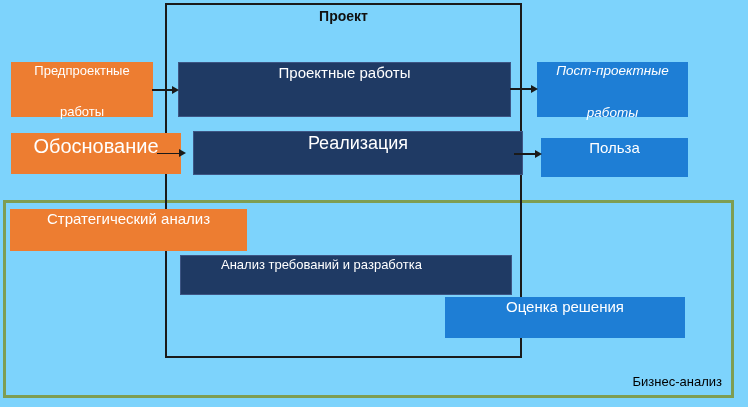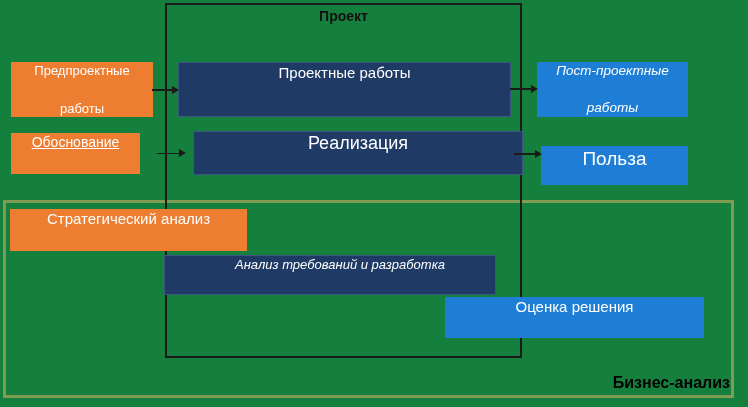--- a/index.html
+++ b/index.html
@@ -7,21 +7,21 @@
     --dark-blue:#1F3A64;
     --bright-blue:#1E7ED5;
     --green-border:#7E9D52;
     --outline-black:#1a1a1a;
     --text-white:#ffffff;
   }
   html,body{margin:0;padding:0;background:#fff;}
   .canvas{
     position:relative;
     width:748px;height:407px;
-    background:#15803d;
+    background:#7dd3fc;
     font-family:"Liberation Sans", sans-serif;
     overflow:hidden;
   }
   .abs{position:absolute;box-sizing:border-box;}
 
   .project-rect{
     left:165px;top:3px;width:357px;height:355px;
     border:2px solid var(--outline-black);
     background:transparent;z-index:2;
   }
@@ -29,46 +29,46 @@
     left:3px;top:200px;width:731px;height:198px;
     border:3px solid var(--green-border);
     background:transparent;z-index:1;
   }
   .project-title{
     left:165px;top:8px;width:357px;
     text-align:center;font-size:14px;font-weight:bold;color:#111;
     z-index:3;
   }
   .ba-label{
-    right:18px;top:374px;
-    font-size:16px;font-weight:bold;color:#000;
+    right:26px;top:374px;
+    font-size:13px;font-weight:normal;color:#000;
     z-index:3;
   }
 
   .box{
-    display:flex;flex-direction:column;align-items:center;justify-content:space-between;
-    text-align:center;color:var(--text-white);z-index:3;line-height:1.32;
+    display:flex;flex-direction:column;align-items:center;justify-content:flex-start;
+    text-align:center;color:var(--text-white);z-index:3;line-height:1.32;gap:24px;
   }
   .box span{display:block;}
   .orange{background:var(--orange);}
   .dark{background:var(--dark-blue);border:1px solid #3d5584;}
   .blue{background:var(--bright-blue);}
 
   .box-preproject{left:11px;top:62px;width:142px;height:55px;font-size:13px;}
-  .box-justification{left:11px;top:133px;width:129px;height:41px;font-size:14px;text-decoration:underline;}
+  .box-justification{left:11px;top:133px;width:170px;height:41px;font-size:20px;}
   .box-project-works{left:178px;top:62px;width:333px;height:55px;font-size:15px;}
   .box-implementation{left:185px;top:131px;width:330px;height:44px;font-size:18px;margin-left:8px;}
   .box-postproject{left:537px;top:62px;width:151px;height:55px;font-size:13.5px;font-style:italic;}
-  .box-benefit{left:541px;top:146px;width:147px;height:39px;font-size:19px;}
+  .box-benefit{left:541px;top:138px;width:147px;height:39px;font-size:15px;}
   .box-strategic{left:10px;top:209px;width:237px;height:42px;font-size:15px;}
   .box-requirements{
-    left:164px;top:255px;width:332px;height:40px;font-size:13px;
-    align-items:flex-start;text-align:left;padding-left:70px;line-height:1.45;font-style:italic;
+    left:180px;top:255px;width:332px;height:40px;font-size:13px;
+    align-items:flex-start;text-align:left;padding-left:40px;line-height:1.45;
   }
-  .box-evaluation{left:445px;top:297px;width:259px;height:41px;font-size:15px;}
+  .box-evaluation{left:445px;top:297px;width:240px;height:41px;font-size:15px;}
 
   .arrow{height:9px;z-index:4;}
   .arrow .shaft{
     position:absolute;left:0;right:6px;top:3.6px;height:1.6px;
     background:var(--outline-black);
   }
   .arrow .head{
     position:absolute;right:0;top:0;width:0;height:0;
     border-left:7px solid var(--outline-black);
     border-top:4.5px solid transparent;

